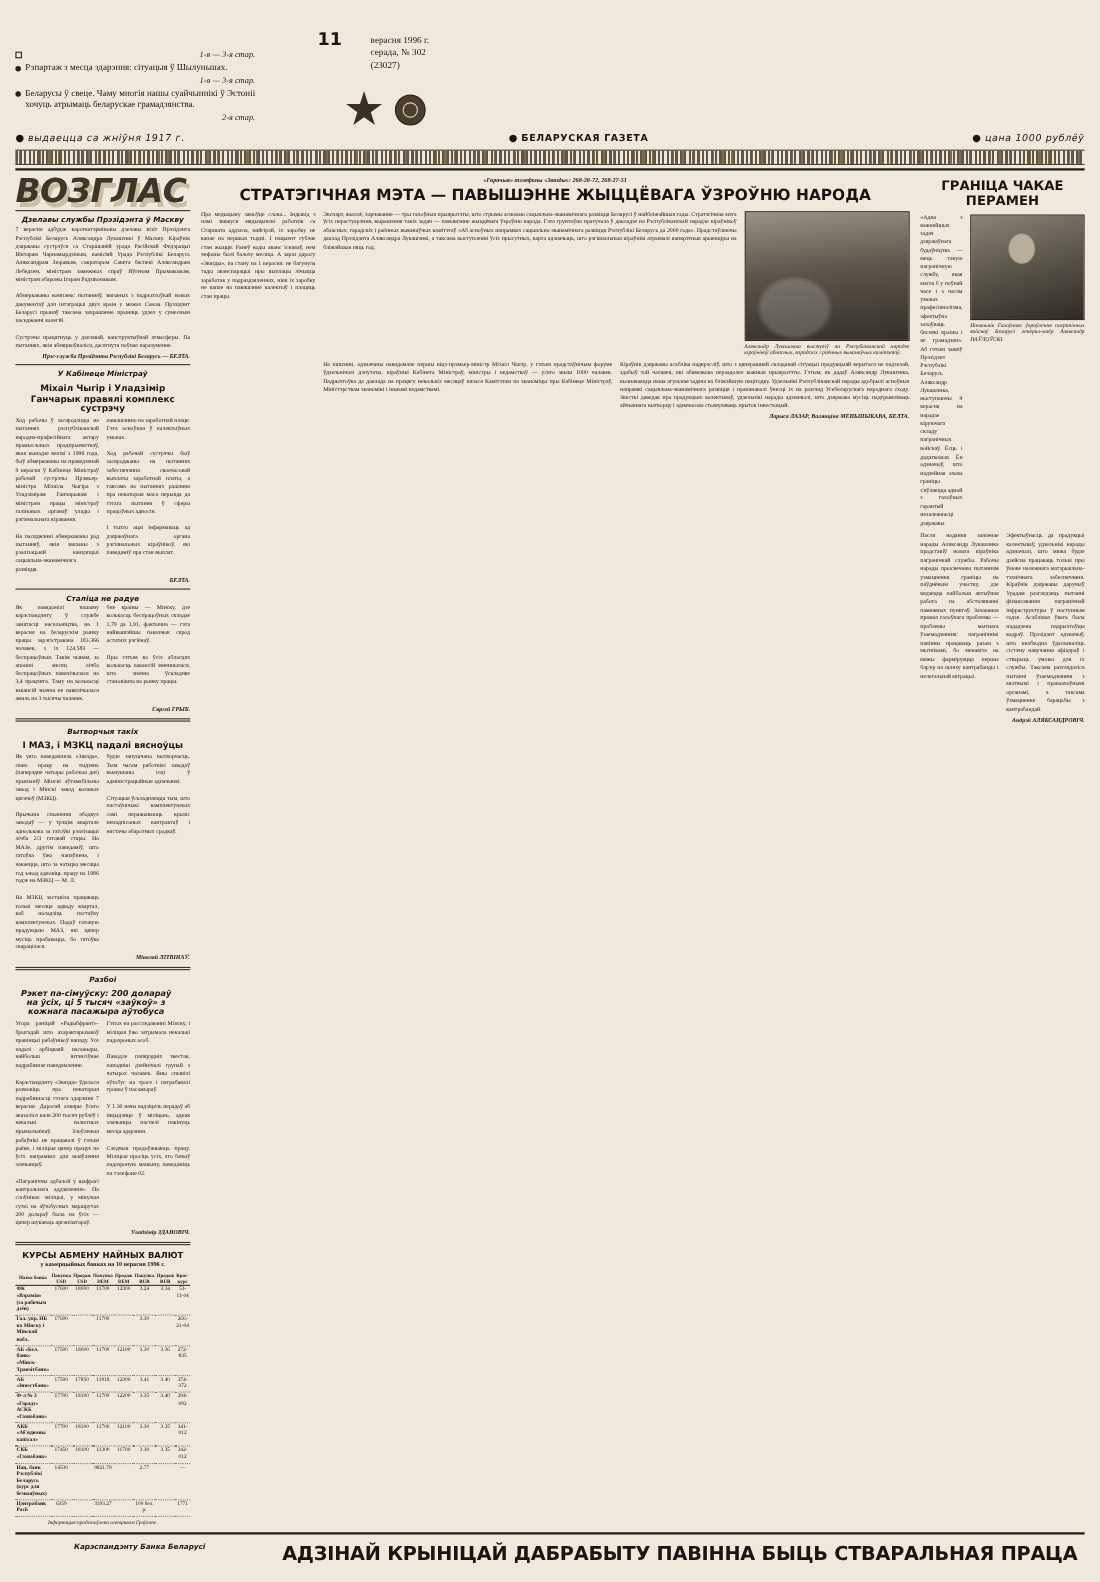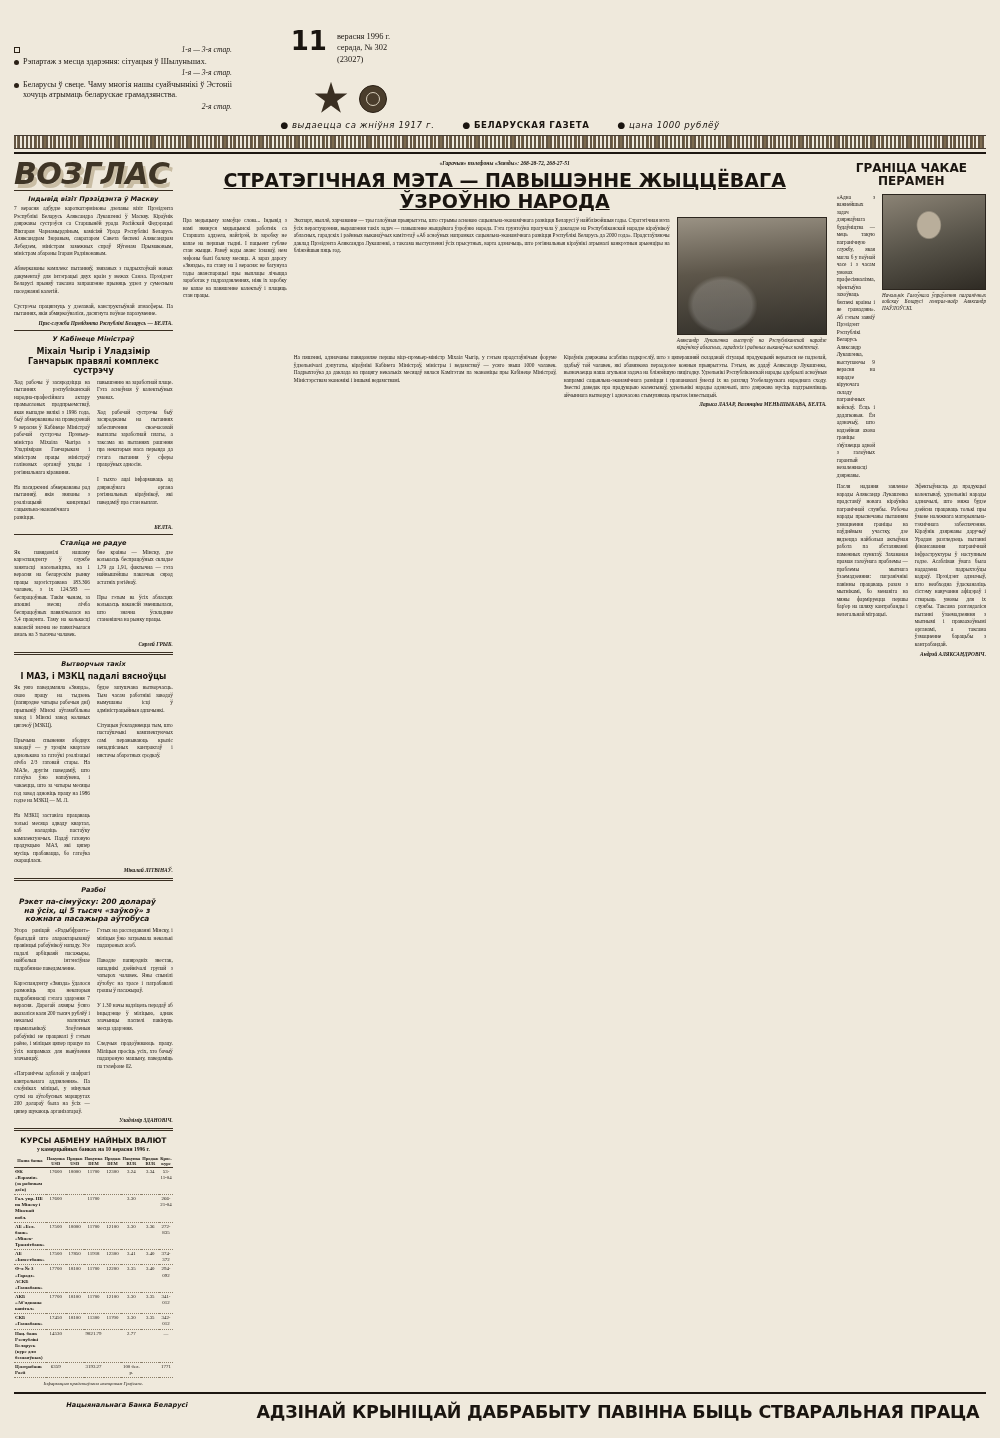--- a/index.html
+++ b/index.html
@@ -42,41 +42,41 @@
     font-size: 84px; line-height: 0.88;
     letter-spacing: -1px;
     color: #140f0a;
     margin: 0; padding: 0;
     transform: scaleY(1.12);
     transform-origin: center top;
   }
   .mh-right { width: 150px; padding-top: 18px; text-align: right; }
   .issue-no {
     font-family: "DejaVu Sans", sans-serif;
-    font-weight: bold; font-size: 26px; line-height: 1;
-    display: inline-block; vertical-align: top; margin-right: 6px;
+    font-weight: bold; font-size: 16px; line-height: 1;
+    display: inline-block; vertical-align: top; margin-right: 22px;
   }
   .issue-meta { display: inline-block; text-align: left; font-size: 8.4px; line-height: 1.35; padding-top: 3px; }
   .medals { margin-top: 16px; display: flex; justify-content: flex-end; gap: 8px; }
   .medal { width: 34px; height: 34px; position: relative; }
   .medal .star {
     position: absolute; inset: 0;
     background: #3a2f22;
     clip-path: polygon(50% 0%,61% 35%,98% 35%,68% 57%,79% 91%,50% 70%,21% 91%,32% 57%,2% 35%,39% 35%);
   }
   .medal .circ {
     position: absolute; inset: 3px; border-radius: 50%;
     background: #4a3d2c; border: 1px solid #2a2016;
   }
   .medal .circ::after {
     content: ""; position: absolute; inset: 6px; border-radius: 50%;
     border: 1px solid #d8cfbc;
   }
   .mh-sub {
-    display: flex; align-items: center; justify-content: center; gap: 28px;
+    display: flex; align-items: center; justify-content: space-between; gap: 28px;
     font-family: "DejaVu Sans", sans-serif;
     font-size: 8.6px; font-weight: bold; letter-spacing: 0.6px;
     margin-top: 4px;
   }
   .mh-sub .bullet { font-size: 9px; margin-right: 3px; }
   .mh-sub i { font-style: italic; font-weight: normal; }
 
   
   .ornament {
     height: 14px; margin: 5px 0 0 0;
@@ -127,22 +127,22 @@
   }
   .vozglas .shadow { color: #c9bda4; position: absolute; left: 3px; top: 4px; z-index: 0; }
   .vozglas .front { position: relative; z-index: 1; color: #3f3526; }
   .vozglas-rule { border-bottom: 1px solid #3a2f22; margin-bottom: 4px; }
 
   .colsplit2 { display: flex; gap: 7px; }
   .colsplit2 > div { flex: 1 1 0; }
 
   .hdl-big {
     font-family: "DejaVu Sans", sans-serif;
-    font-weight: bold; font-size: 19px; line-height: 1.1;
-    text-align: center; margin: 2px 0 5px 0; text-decoration: underline;
+    font-weight: bold; font-size: 14px; line-height: 1.1;
+    text-align: center; margin: 2px 0 5px 0;
   }
   .hdl-mid {
     font-family: "DejaVu Sans", sans-serif;
     font-weight: bold; font-size: 12px; line-height: 1.12;
     text-align: center; margin: 2px 0 5px 0;
   }
   .phones {
     font-size: 5.6px; font-style: italic; font-weight: bold;
     text-align: center; line-height: 1.35; margin-bottom: 3px;
   }
@@ -250,21 +250,21 @@
 
   <div class="zone1">
 
     <div class="z1-a">
       <div class="vozglas">
         <span class="shadow">ВОЗГЛАС</span>
         <span class="front">ВОЗГЛАС</span>
       </div>
       <div class="vozglas-rule"></div>
 
-      <div class="kicker">Індывід візіт Прэзідэнта ў Маскву</div>
+      <div class="kicker">Дзелавы службы Прэзідэнта ў Маскву</div>
       <div class="col-text" style="white-space:pre-line;">7 верасня адбудзе кароткатэрміновы дзелавы візіт Прэзідэнта Рэспублікі Беларусь Аляксандра Лукашэнкі ў Маскву. Кіраўнік дзяржавы сустрэўся са Старшынёй урада Расійскай Федэрацыі Віктарам Чарнамырдзіным, камісіяй Урада Рэспублікі Беларусь Аляксандрам Зюравым, сакратаром Савета бяспекі Аляксандрам Лебедзем, міністрам замежных спраў Яўгенам Прымаковым, міністрам абароны Ігарам Радзівонавым.
 
 Абмеркаваны комплекс пытанняў, звязаных з падрыхтоўкай новых дакументаў для інтэграцыі двух краін у межах Саюза. Прэзідэнт Беларусі прыняў таксама запрашэнне прыняць удзел у сумесным паседжанні калегій.
 
 Сустрэчы працягнуць у дзелавай, канструктыўнай атмасферы. Па пытаннях, якія абмяркоўваліся, дасягнута поўнае паразуменне.</div>
       <div class="byline">Прэс-служба Прэзідэнта Рэспублікі Беларусь — БЕЛТА.</div>
       <div class="hr-s"></div>
 
       <div class="kicker">У Кабінеце Міністраў</div>
       <div class="sub-h">Міхаіл Чыгір і Уладзімір Ганчарык правялі комплекс сустрэчу</div>
@@ -494,21 +494,21 @@
 
 Таксама разглядаліся пытанні ўзаемадзеяння з мытнымі і праваахоўнымі органамі, а таксама ўзмацненне барацьбы з кантрабандай.</div>
       </div>
       <div class="byline">Андрэй АЛЯКСАНДРОВІЧ.</div>
     </div>
   </div>
 
   <div class="rule-thick" style="margin-top:6px;"></div>
   <div style="display:flex; gap:10px; margin-top:4px;">
     <div style="flex:0 0 226px;">
-      <div class="kicker">Нацыянальнага Банка Беларусі</div>
+      <div class="kicker">Карэспандэнту Банка Беларусі</div>
 
     </div>
     <div style="flex:1 1 auto;">
       <div class="decl-head">АДЗІНАЙ КРЫНІЦАЙ ДАБРАБЫТУ ПАВІННА БЫЦЬ СТВАРАЛЬНАЯ ПРАЦА</div>
 
     </div>
   </div>
 
 </div>
 

